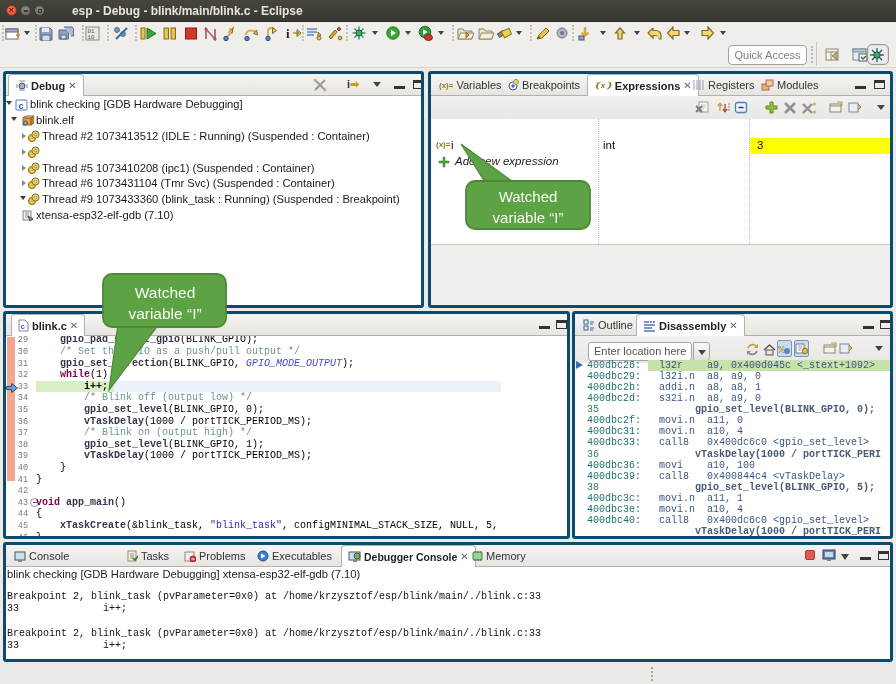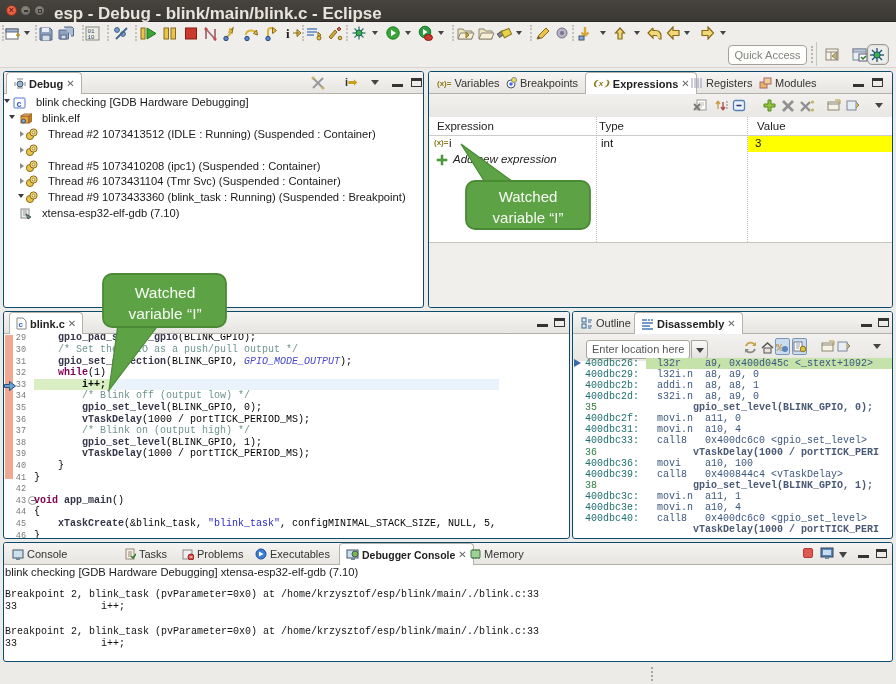--- a/index.html
+++ b/index.html
@@ -1,34 +1,34 @@
 <!DOCTYPE html>
 <html><head><meta charset="utf-8">
 <style>
 * { margin:0; padding:0; box-sizing:border-box; }
 html,body { width:896px; height:684px; overflow:hidden; }
 body { position:relative; background:#ECEBE8; font-family:"Liberation Sans",sans-serif; }
 .abs { position:absolute; }
-.panel { position:absolute; background:#fff; border:1px solid #0c4a6e; border-radius:3px; overflow:hidden; }
+.panel { position:absolute; background:#fff; border:3px solid #0c4a6e; border-radius:3px; overflow:hidden; }
 .tabrow { position:absolute; left:0; right:0; top:0; height:22px;
   background:linear-gradient(#F6F5F3,#E7E5E1); border-bottom:1px solid #B5B0A9; }
 .tab { position:absolute; top:0; height:22px; display:flex; align-items:center;
   font-size:11px; color:#333; padding:0 6px; gap:3px; white-space:nowrap; }
 .tab.active { background:#fff; border:1px solid #B5B0A9; border-bottom:none;
   border-radius:4px 4px 0 0; font-weight:bold; color:#222; top:0; height:22px; }
 .x { color:#666; font-size:10px; font-weight:normal; }
 .mono { font-family:"Liberation Mono",monospace; }
 .minmax { position:absolute; top:6px; width:11px; height:9px; }
 pre { font-family:"Liberation Mono",monospace; }
 .trow { position:relative; height:15.9px; width:100%; }
 .trow .arr { position:absolute; top:4px; }
 .arr.dn { width:0;height:0;border:3.5px solid transparent;border-top:4.5px solid #3a3a3a; }
 .arr.rt { width:0;height:0;border:3.5px solid transparent;border-left:4.5px solid #8a8a8a; border-top-width:3px; border-bottom-width:3px;}
 .ticon { position:absolute; top:1px; }
-.ttext { position:absolute; top:1px; white-space:nowrap;margin-left:8px; }
+.ttext { position:absolute; top:1px; white-space:nowrap; }
 .fn { font-weight:bold; color:#36364A; }
 .kw { font-weight:bold; color:#7F0055; }
 .cm { color:#6E9590; }
 .mc { font-style:italic; color:#4848C8; }
 .st { color:#2929C8; }
 .ad { color:#1F6E6E; }
 .in { color:#3A567F; }
 .ln { color:#2F7F3F; }
 .sl { color:#4A5A75; font-weight:bold;margin-top:34px; }
 </style></head>
@@ -45,21 +45,21 @@
 </svg>
 
 <div class="abs" style="left:0;top:0;width:896px;height:22px;background:linear-gradient(#47443E,#3A3833);border-bottom:1px solid #2B2A26;">
   <div class="abs" style="left:6px;top:5px;width:11px;height:11px;border-radius:50%;background:radial-gradient(circle at 50% 35%,#F07A5A,#DF4B32);border:1px solid #93331F;color:#71180a;font-size:9px;font-weight:bold;text-align:center;line-height:9.5px;">×</div>
   <div class="abs" style="left:20px;top:5px;width:11px;height:11px;border-radius:50%;background:radial-gradient(circle at 50% 35%,#8B8880,#68655E);border:1px solid #3F3D38;">
       <div class="abs" style="left:2.5px;top:4px;width:4px;height:2px;background:#36342F;"></div>
     </div>
   <div class="abs" style="left:34px;top:5px;width:11px;height:11px;border-radius:50%;background:radial-gradient(circle at 50% 35%,#8B8880,#68655E);border:1px solid #3F3D38;">
       <div class="abs" style="left:2.5px;top:2.5px;width:4px;height:4px;border:1px solid #36342F;"></div>
     </div>
-  <div class="abs" style="left:54px;top:4px;font-size:17px;letter-spacing:-0.05px;font-weight:bold;color:#E8E4DC;">esp - Debug - blink/main/blink.c - Eclipse</div>
+  <div class="abs" style="left:72px;top:4px;font-size:12px;letter-spacing:-0.05px;font-weight:bold;color:#E8E4DC;">esp - Debug - blink/main/blink.c - Eclipse</div>
 </div>
 
 <div class="abs" style="left:0;top:22px;width:896px;height:22px;background:#EFEEEB;"></div>
 <div class="abs" style="top:22px;left:0;width:896px;height:22px;">
   <div class="abs" style="left:2px;top:3px;height:16px;border-left:2px dotted #C5C1BA;"></div>
   <svg class="abs" style="left:5px;top:4px" width="16" height="15">
       <rect x="1" y="3" width="12" height="10" fill="#fff" stroke="#667"></rect>
       <rect x="1" y="3" width="12" height="3" fill="#9AB6D4" stroke="#667"></rect>
       <path d="M11 9h4M13 7v4" stroke="#B8952A" stroke-width="1.6"></path>
     </svg>
@@ -383,25 +383,20 @@
       <rect x="1" y="3" width="11" height="8" fill="#F7F3E4" stroke="#8A8578"></rect>
       <path d="M1 5h11" stroke="#8A8578"></path>
       <path d="M8 1h5v4" fill="none" stroke="#B89A3A"></path>
     </svg>
   <svg class="abs" style="left:417px;top:27px" width="15" height="13">
       <rect x="1" y="2" width="9" height="9" fill="#E8EEF6" stroke="#7E8894"></rect>
       <path d="M10 3l3 3-3 3" fill="#C8B35C" stroke="#8A8578"></path>
     </svg>
   <div class="abs" style="left:446px;top:31px;width:0;height:0;border:4px solid transparent;border-top:5px solid #444;"></div>
 
-  <div class="abs" style="left:0;top:45px;width:463px;height:19px;background:#fff;border-bottom:1px solid #CCC;">
-    <span class="abs" style="left:8px;top:3px;font-size:11.5px;color:#222;">Expression</span>
-    <span class="abs" style="left:170px;top:3px;font-size:11.5px;color:#222;">Type</span>
-    <span class="abs" style="left:328px;top:3px;font-size:11.5px;color:#222;">Value</span>
-  </div>
   <div class="abs" style="left:167px;top:45px;width:1px;height:125px;border-left:1px dotted #BBB;"></div>
   <div class="abs" style="left:318px;top:45px;width:1px;height:125px;border-left:1px dotted #BBB;"></div>
 
   <div class="abs" style="left:0;top:64px;width:463px;height:16px;">
     <span class="abs" style="left:5px;top:2px;font-size:8px;color:#8a7a1a;font-weight:bold;">(x)=</span>
     <span class="abs" style="left:20px;top:1px;font-size:11.5px;color:#111;">i</span>
     <span class="abs" style="left:172px;top:1px;font-size:11.5px;color:#111;">int</span>
     <div class="abs" style="left:319px;top:0;width:144px;height:16px;background:#FFFF00;"></div>
     <span class="abs" style="left:326px;top:1px;font-size:11.5px;color:#111;">3</span>
   </div>
@@ -537,21 +532,21 @@
 <span class="ad">400dbc29:</span>   <span class="in">l32i.n  a8, a9, 0</span>
 <span class="ad">400dbc2b:</span>   <span class="in">addi.n  a8, a8, 1</span>
 <span class="ad">400dbc2d:</span>   <span class="in">s32i.n  a8, a9, 0</span>
 <span class="ln">35</span>                <span class="sl">gpio_set_level(BLINK_GPIO, 0);</span>
 <span class="ad">400dbc2f:</span>   <span class="in">movi.n  a11, 0</span>
 <span class="ad">400dbc31:</span>   <span class="in">movi.n  a10, 4</span>
 <span class="ad">400dbc33:</span>   <span class="in">call8   0x400dc6c0 &lt;gpio_set_level&gt;</span>
 <span class="ln">36</span>                <span class="sl">vTaskDelay(1000 / portTICK_PERI</span>
 <span class="ad">400dbc36:</span>   <span class="in">movi    a10, 100</span>
 <span class="ad">400dbc39:</span>   <span class="in">call8   0x400844c4 &lt;vTaskDelay&gt;</span>
-<span class="ln">38</span>                <span class="sl">gpio_set_level(BLINK_GPIO, 1);</span>
+<span class="ln">38</span>                <span class="sl">gpio_set_level(BLINK_GPIO, 5);</span>
 <span class="ad">400dbc3c:</span>   <span class="in">movi.n  a11, 1</span>
 <span class="ad">400dbc3e:</span>   <span class="in">movi.n  a10, 4</span>
 <span class="ad">400dbc40:</span>   <span class="in">call8   0x400dc6c0 &lt;gpio_set_level&gt;</span>
                   <span class="sl">vTaskDelay(1000 / portTICK_PERI</span></pre>
   </div>
 </div>
 
 <div class="panel" style="left:3px;top:542px;width:890px;height:120px;">
   <div class="tabrow"></div>
   <div class="tab" style="left:2px;"><svg width="12" height="11">

